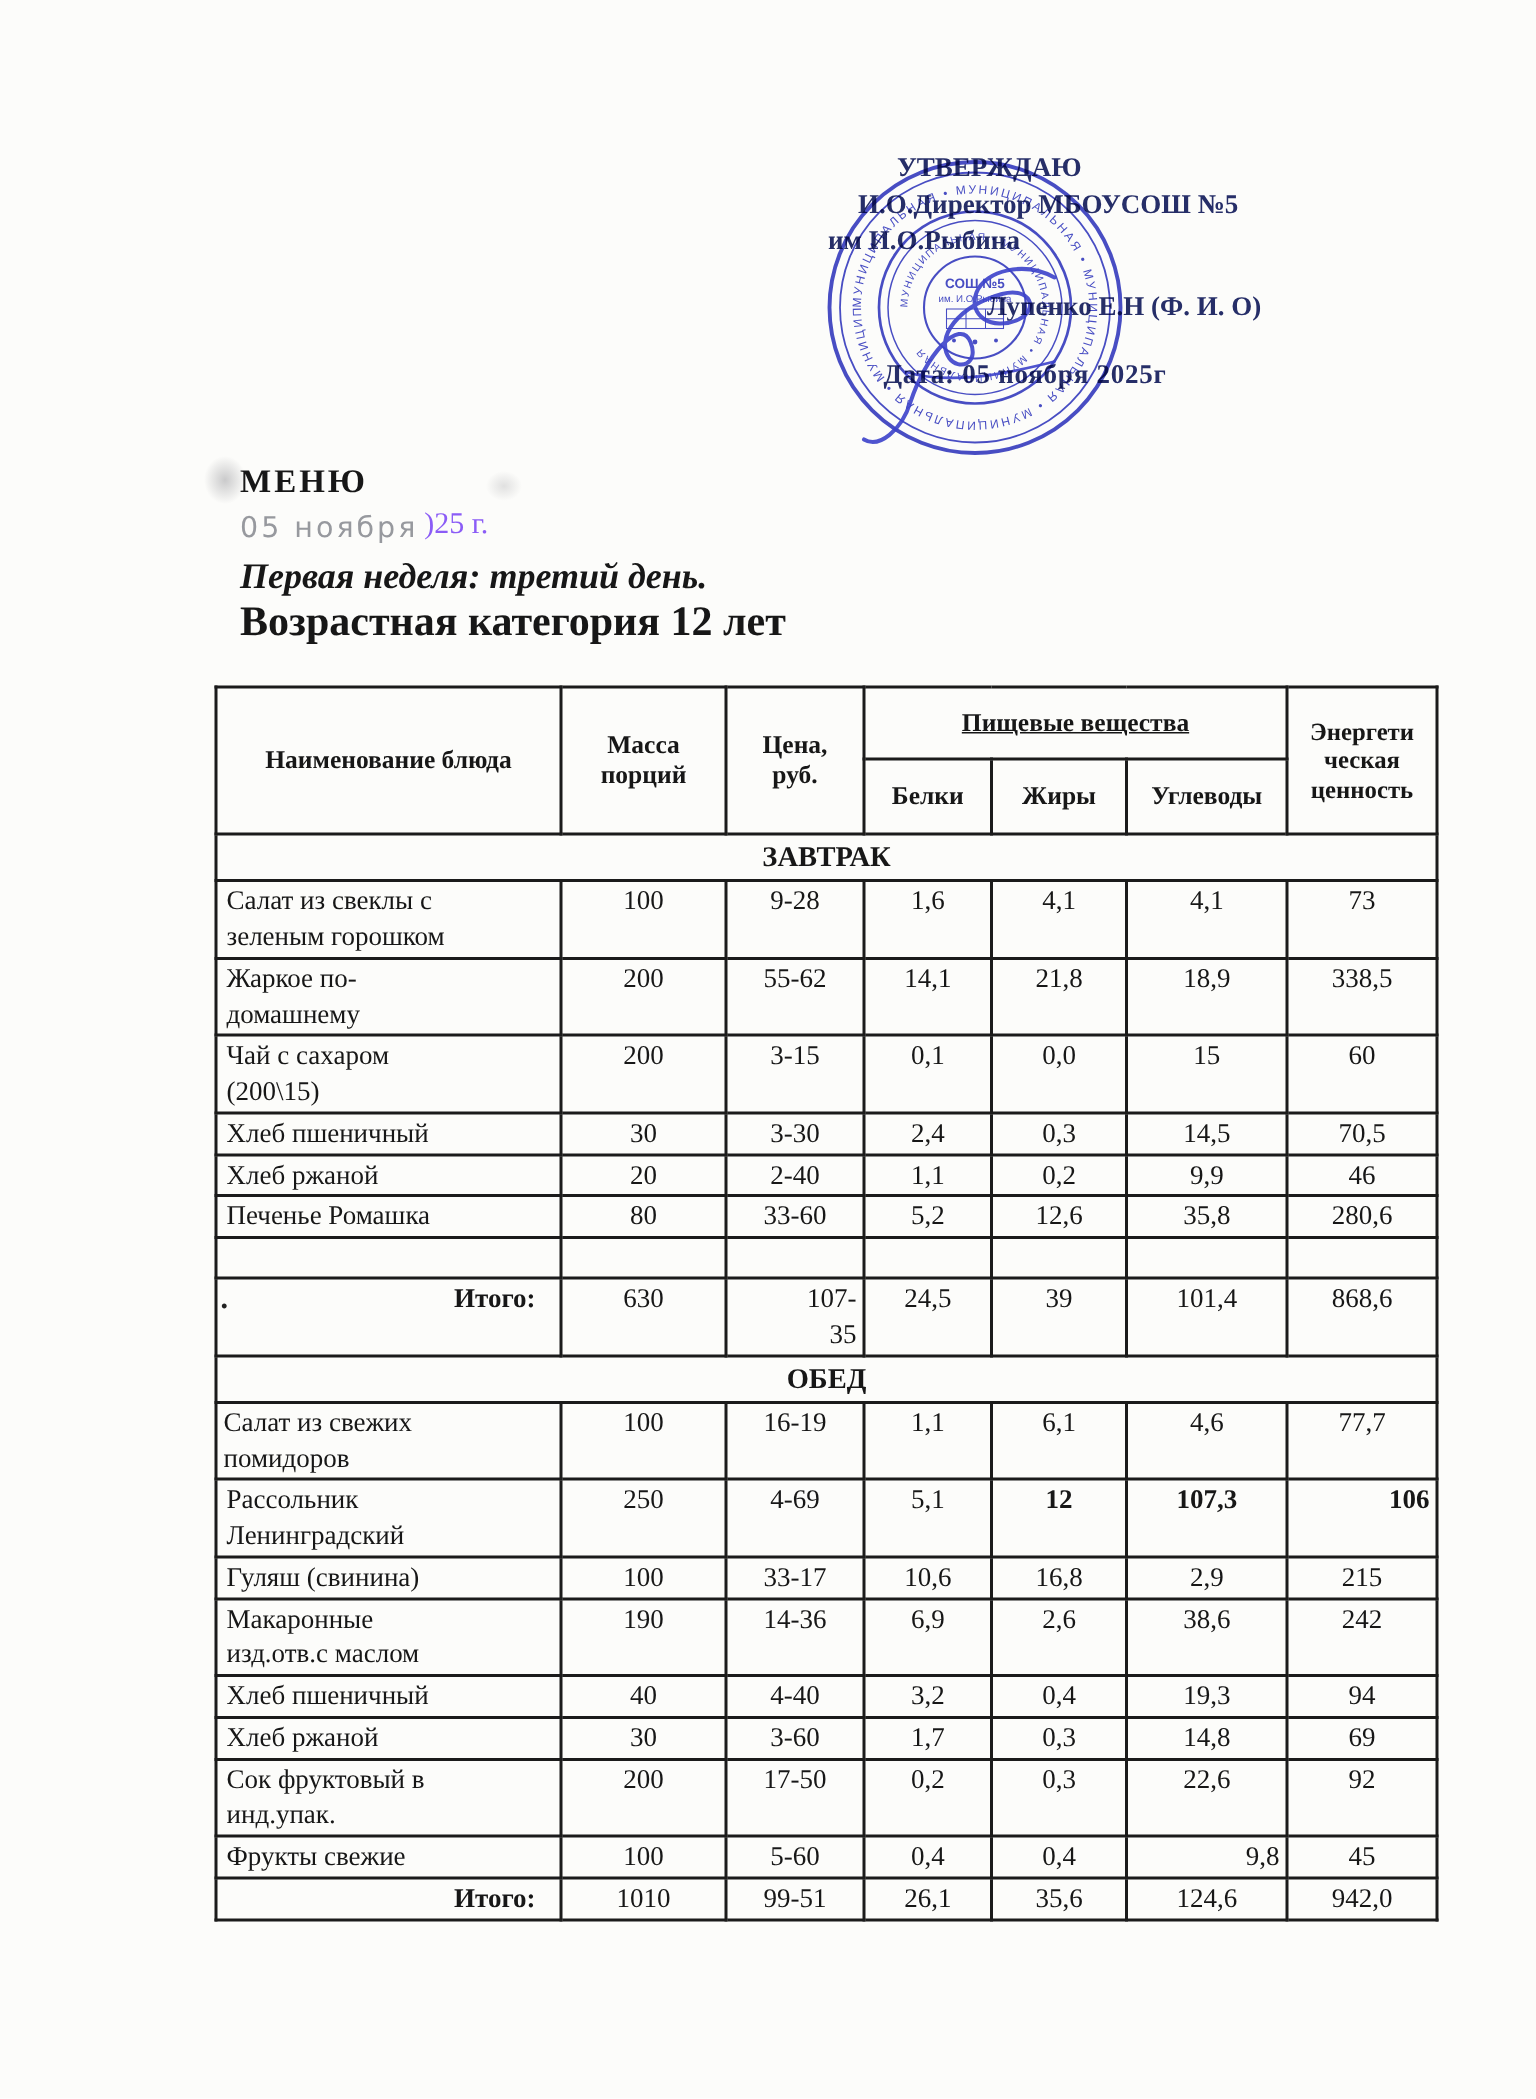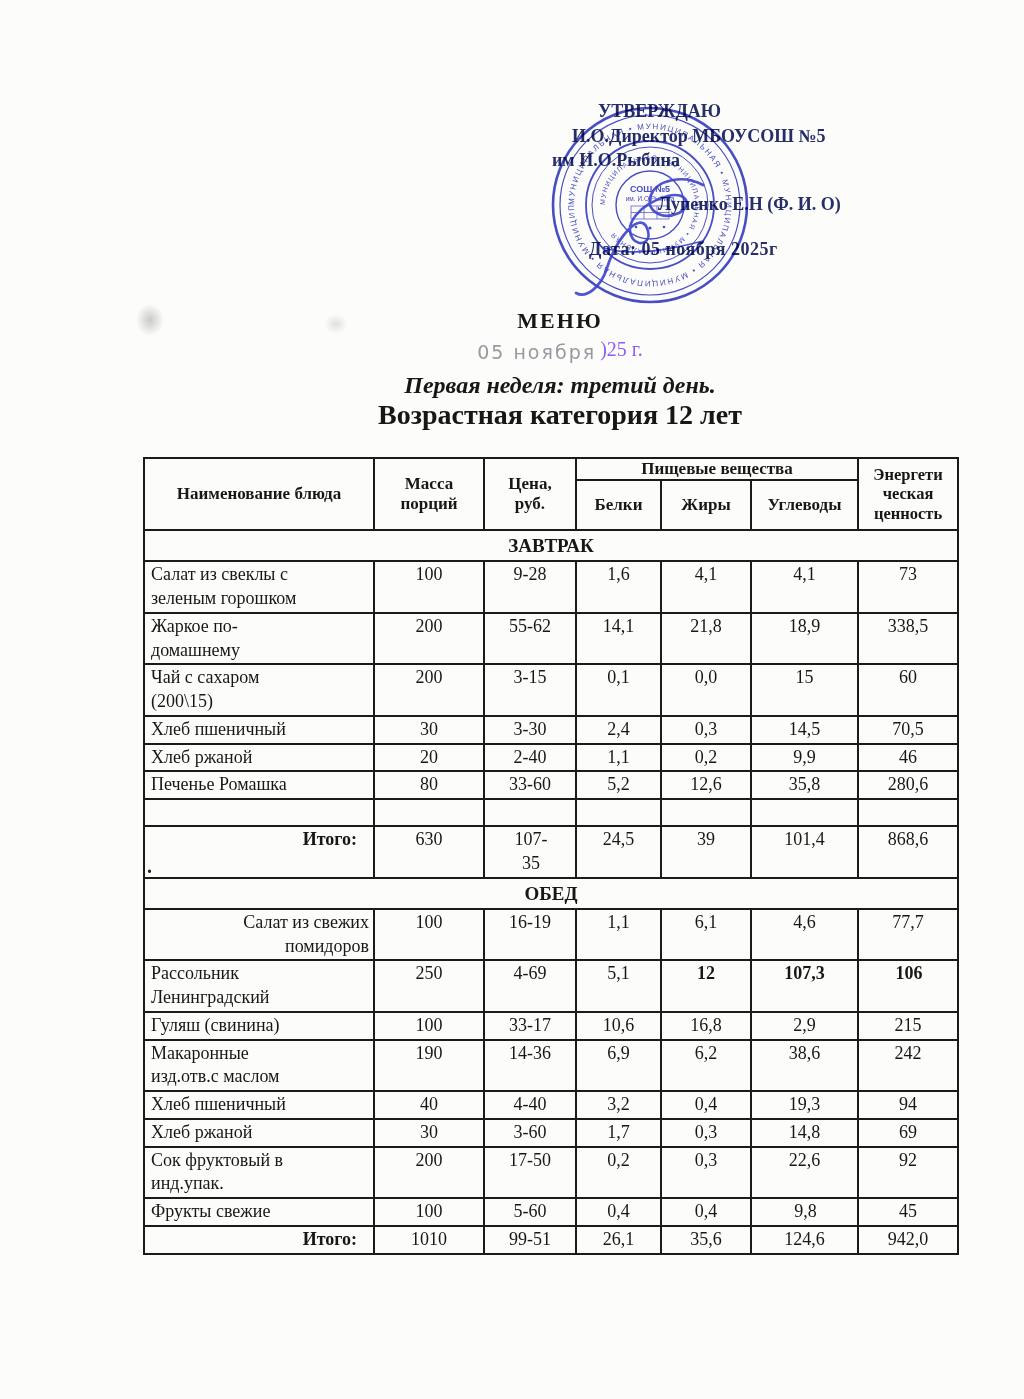--- a/index.html
+++ b/index.html
@@ -10,21 +10,21 @@
   }
   
   .ap-line{position:absolute;font-weight:bold;font-size:18px;color:#262e68;white-space:nowrap;}
   #ap1{left:598px;top:101px;}
   #ap2{left:572px;top:126px;}
   #ap3{left:552px;top:150px;}
   #ap4{left:658px;top:194px;}
   #ap5{left:589px;top:239px;letter-spacing:.5px;}
   .stamp-svg{position:absolute;left:540px;top:100px;mix-blend-mode:multiply;opacity:.93;}
   
-  .title-block{position:absolute;left:160px;top:308px;width:800px;text-align:center;}
+  .title-block{position:absolute;left:160px;top:308px;width:800px;text-align:left;}
   .menu-title{font-size:22px;font-weight:bold;letter-spacing:2px;line-height:26px;}
   .date-line{line-height:32px;margin-top:2px;}
   .date-hand{font-family:"DejaVu Sans",sans-serif;color:#97999e;font-size:19px;letter-spacing:2px;}
   .date-print{font-weight:normal;font-size:20px;margin-left:0;color:#8b5cf6;position:relative;top:-3px;}
   .week-line{font-weight:bold;font-style:italic;font-size:24px;line-height:29px;margin-top:1px;}
   .age-line{font-weight:bold;font-size:28px;line-height:29px;}
   
   .ink-dot{position:absolute;left:147px;top:855px;font-size:20px;font-weight:bold;color:#222;}
   .smudge{position:absolute;border-radius:50%;
     background:radial-gradient(closest-side,rgba(120,120,126,.38),rgba(120,120,126,0));}
@@ -33,29 +33,29 @@
   
   .menu-table{
     position:absolute;left:143px;top:457px;width:814px;
     border-collapse:collapse;table-layout:fixed;font-size:18px;
   }
   .menu-table td,.menu-table th{
     border:2px solid #1b1b1b;padding:1px 4px;vertical-align:top;text-align:center;
     white-space:pre-line;line-height:1.32;overflow:hidden;
   }
   .menu-table th{font-weight:bold;vertical-align:middle;line-height:1.2;font-size:17px;}
-  th.h-nutrients{height:20px;padding:0;}
+  th.h-nutrients{height:20px;padding:13px;text-decoration:underline;}
   th.h-sub{height:46px;}
   th.h-energy{font-size:16.5px;}
   td.name{text-align:left;padding-left:6px;}
   tr.section-row td{font-weight:bold;font-size:19px;padding:2px;height:24px;text-align:center;vertical-align:middle;}
   tr.empty-row td{height:23px;}
   .menu-table td.b{font-weight:bold;}
-  .menu-table td.l{text-align:center;padding-left:6px;}
-  .menu-table td.c{text-align:right;}
+  .menu-table td.l{text-align:right;padding-left:6px;}
+  .menu-table td.c{text-align:left;}
   .menu-table td.r{text-align:right;padding-right:16px;}
 </style>
 </head>
 <body>
 
 <div class="page">
 
   <div class="ap-line" id="ap1">УТВЕРЖДАЮ</div>
   <div class="ap-line" id="ap2">И.О.Директор МБОУСОШ №5</div>
   <div class="ap-line" id="ap3">им И.О.Рыбина</div>
@@ -259,21 +259,21 @@
           <td>16,8</td>
           <td>2,9</td>
           <td>215</td>
         </tr>
         <tr>
           <td class="name">Макаронные
 изд.отв.с маслом</td>
           <td>190</td>
           <td>14-36</td>
           <td>6,9</td>
-          <td>6,2</td>
+          <td>2,6</td>
           <td>38,6</td>
           <td>242</td>
         </tr>
         <tr>
           <td class="name">Хлеб пшеничный</td>
           <td>40</td>
           <td>4-40</td>
           <td>3,2</td>
           <td>0,4</td>
           <td>19,3</td>

